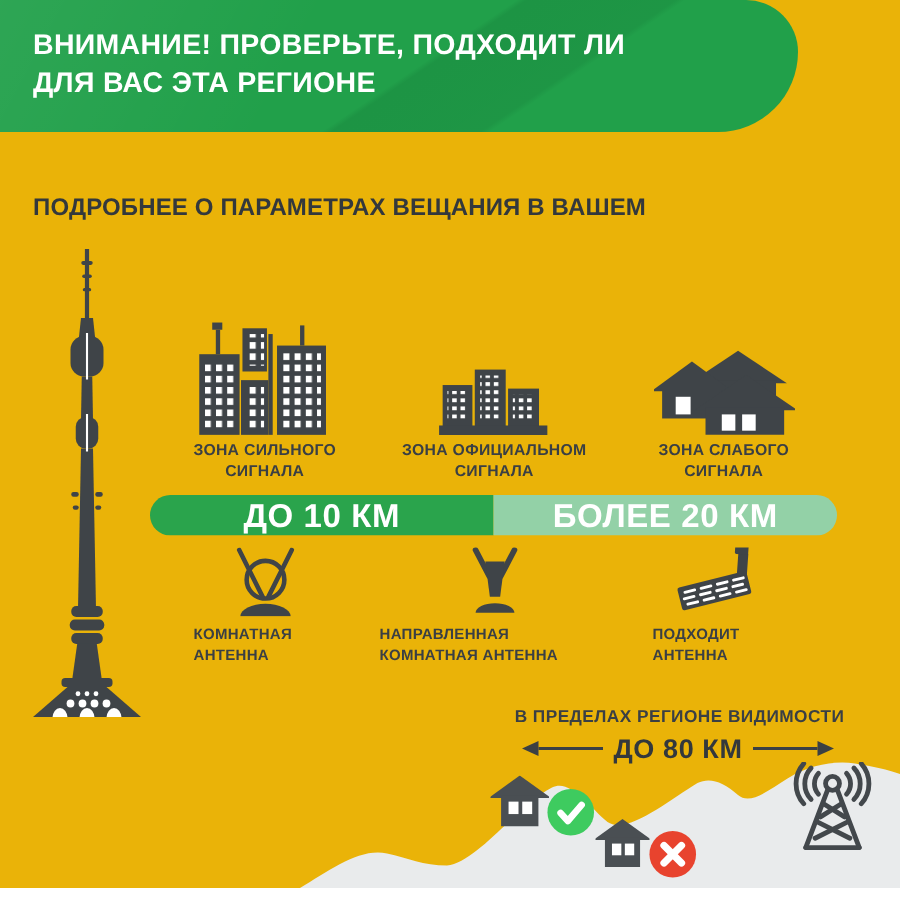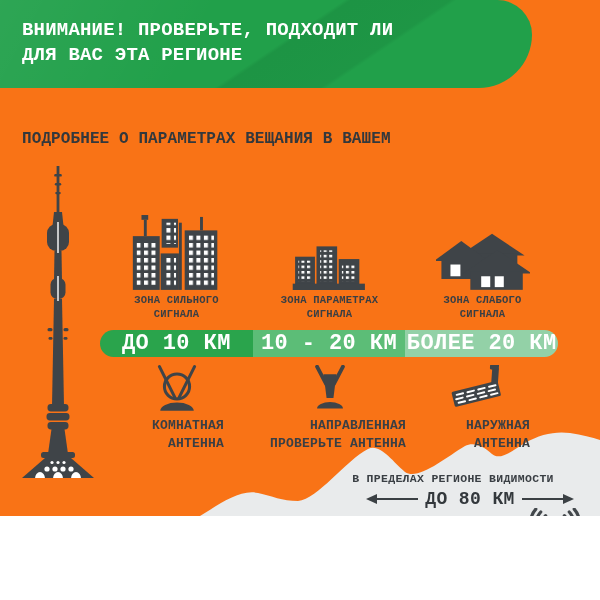--- a/index.html
+++ b/index.html
@@ -1,17 +1,17 @@
 <!DOCTYPE html>
 <html><head>
 <meta charset="utf-8">
 <style>
   html,body{margin:0;padding:0;background:#fff;}
-  .canvas{position:relative;width:600px;height:516px;background:#f97316;overflow:hidden;
-          font-family:Liberation Mono, monospace;}
+  .canvas{position:relative;width:600px;height:592px;background:#eab308;overflow:hidden;
+          font-family:Liberation Sans, sans-serif;}
   .abs{position:absolute;}
 
   
   .banner{left:0;top:0;width:532px;height:88px;background:#21a04a;
           border-radius:0 44px 68px 0;
           background-image:linear-gradient(118deg, rgba(255,255,255,0.06) 0%, rgba(255,255,255,0) 38%),
                            linear-gradient(146deg, rgba(0,0,0,0) 52%, rgba(0,60,25,0.12) 53%, rgba(0,60,25,0.10) 68%, rgba(0,0,0,0) 69%);}
   .banner-text{left:22px;top:18px;width:480px;color:#fff;font-weight:bold;
                font-size:19px;line-height:1.33;letter-spacing:.2px;}
   .subheader{left:22px;top:102px;width:470px;color:#33383c;font-weight:bold;
@@ -28,28 +28,28 @@
   
   .bar{left:100px;top:330px;width:458px;height:27px;display:flex;border-radius:13.5px;overflow:hidden;}
   .seg{flex:1;display:flex;align-items:center;justify-content:center;color:#fff;
        font-weight:bold;font-size:22px;letter-spacing:.4px;}
   .seg-1{background:#2aa44c;} .seg-2{background:#5cbd77;} .seg-3{background:#93d1a7;}
 
   .ant-icons{left:100px;top:363px;width:460px;height:48px;display:flex;}
   .ant-cell{width:153px;display:flex;align-items:flex-end;justify-content:center;}
   .ant-labels{left:100px;top:417px;width:460px;display:flex;}
   .al{width:153px;display:flex;justify-content:center;}
-  .al span{display:block;text-align:right;color:#3a3f44;font-weight:bold;
-           font-size:13px;line-height:1.35;letter-spacing:.2px;}
+  .al span{display:block;text-align:left;color:#3a3f44;font-weight:bold;
+           font-size:10px;line-height:1.35;letter-spacing:.2px;}
   .al-1 span{width:95px;} .al-2 span{width:160px;} .al-3 span{width:95px;}
 
   
   .sight-caption{left:338px;top:472px;width:230px;text-align:center;color:#3a3f44;
                  font-weight:bold;font-size:11.5px;letter-spacing:.3px;}
-  .sight-arrow{left:366px;top:488px;width:208px;height:22px;display:flex;align-items:center;}
+  .sight-arrow{left:348px;top:488px;width:208px;height:22px;display:flex;align-items:center;}
   .ah{width:0;height:0;border-top:5px solid transparent;border-bottom:5px solid transparent;}
   .ah-l{border-right:11px solid #3b4044;}
   .ah-r{border-left:11px solid #3b4044;}
   .aline{flex:1;height:2.6px;background:#3b4044;}
   .sight-dist{padding:0 7px;color:#33383c;font-weight:bold;font-size:18px;letter-spacing:.4px;white-space:nowrap;}
 </style>
 </head>
 <body>
 
 <div class="canvas">
@@ -171,33 +171,30 @@
         </g>
       </svg>
     </div>
   </div>
 
   <div class="abs zone-labels">
     <div class="zl">
         <span>ЗОНА СИЛЬНОГО СИГНАЛА</span>
       </div>
     <div class="zl">
-        <span>ЗОНА ПАРАМЕТРАХ СИГНАЛА</span>
+        <span>ЗОНА ОФИЦИАЛЬНОМ СИГНАЛА</span>
       </div>
     <div class="zl">
         <span>ЗОНА СЛАБОГО СИГНАЛА</span>
       </div>
   </div>
 
   <div class="abs bar">
     <div class="seg seg-1">
       <span>ДО 10 КМ</span>
-    </div>
-    <div class="seg seg-2">
-      <span>10 - 20 КМ</span>
     </div>
     <div class="seg seg-3">
       <span>БОЛЕЕ 20 КМ</span>
     </div>
   </div>
 
   <div class="abs ant-icons">
     <div class="ant-cell">
       <svg width="64" height="46" viewBox="0 0 84 60">
         <path d="M20,60 A22,11 0 0 1 64,60 Z" fill="#3f4448"></path>
@@ -228,24 +225,24 @@
         </g>
       </svg>
     </div>
   </div>
 
   <div class="abs ant-labels">
     <div class="al al-1">
         <span>КОМНАТНАЯ АНТЕННА</span>
       </div>
     <div class="al al-2">
-        <span>НАПРАВЛЕННАЯ ПРОВЕРЬТЕ АНТЕННА</span>
+        <span>НАПРАВЛЕННАЯ КОМНАТНАЯ АНТЕННА</span>
       </div>
     <div class="al al-3">
-        <span>НАРУЖНАЯ АНТЕННА</span>
+        <span>ПОДХОДИТ АНТЕННА</span>
       </div>
   </div>
 
   <div class="abs sight-caption">В ПРЕДЕЛАХ РЕГИОНЕ ВИДИМОСТИ</div>
   <div class="abs sight-arrow">
     <div class="ah ah-l"></div>
     <div class="aline"></div>
     <div class="sight-dist">ДО 80 КМ</div>
     <div class="aline"></div>
     <div class="ah ah-r"></div>

